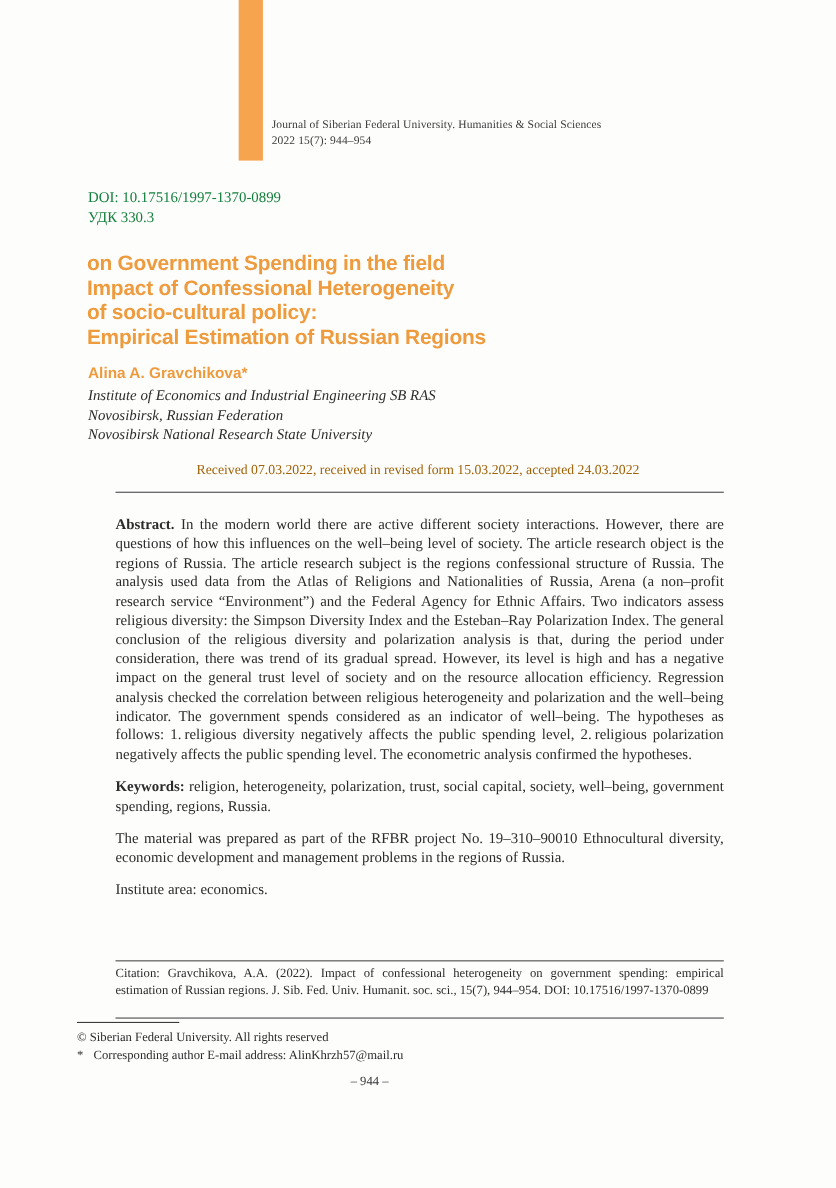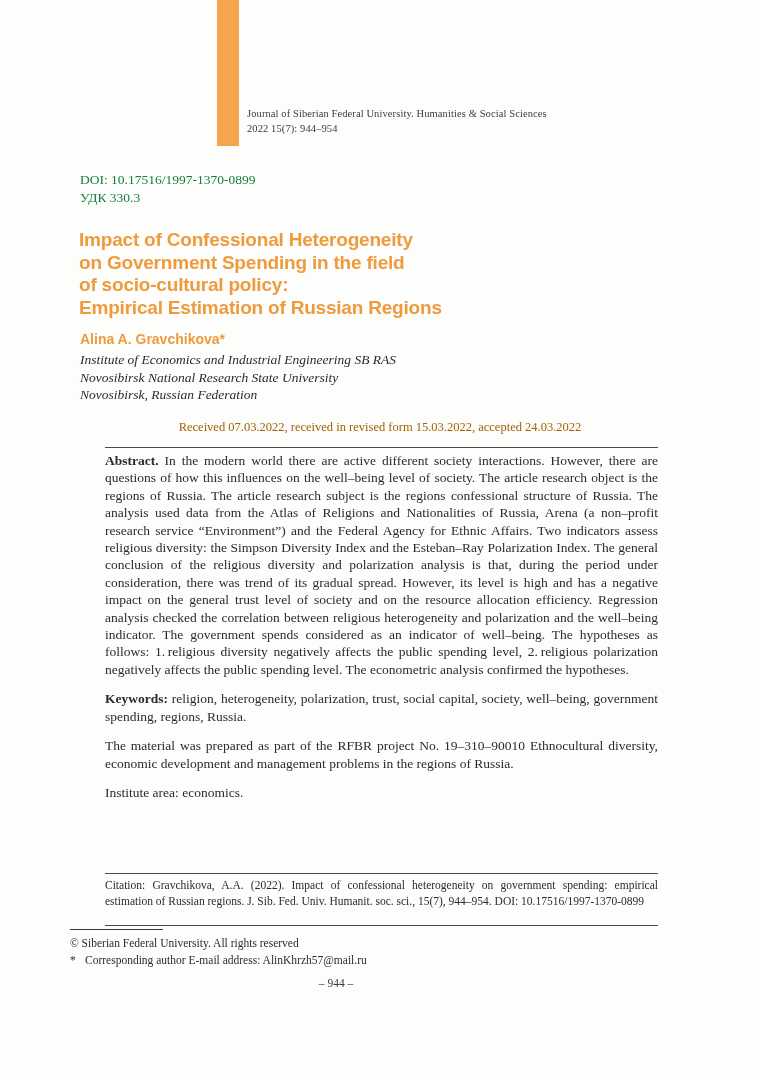--- a/index.html
+++ b/index.html
@@ -86,21 +86,21 @@
     font-size: 12.5px;
     color: #a16207;
   }
   
   .abstract-column {
     position: absolute;
     left: 105px;
     width: 553px;
     top: 447px;
     border-top: 1px solid #4a4a4a;
-    padding-top: 4px;
+    padding-top: 20px;
     font-size: 13.5px;
     line-height: 17.4px;
     text-align: justify;
   }
   .abstract-column p {
     margin: 0 0 12px 0;
   }
   .abstract-column p:last-child {
     margin-bottom: 0;
   }
@@ -161,31 +161,31 @@
     <div>Journal of Siberian Federal University.  Humanities &amp; Social Sciences</div>
     <div>2022 15(7): 944–954</div>
   </div>
 
   <div class="doi-block">
     <div>DOI: 10.17516/1997-1370-0899</div>
     <div>УДК 330.3</div>
   </div>
 
   <div class="article-title" style="color: rgb(238, 155, 62);">
+    <div>on Government Spending in the field</div>
     <div>Impact of Confessional Heterogeneity</div>
-    <div>on Government Spending in the field</div>
     <div>of socio-cultural policy:</div>
     <div>Empirical Estimation of Russian Regions</div>
   </div>
 
   <div class="author-block">
     <div class="author-name" style="color: rgb(238, 155, 62);">Alina A. Gravchikova*</div>
     <div class="affiliation">Institute of Economics and Industrial Engineering SB RAS</div>
+    <div class="affiliation">Novosibirsk, Russian Federation</div>
     <div class="affiliation">Novosibirsk National Research State University</div>
-    <div class="affiliation">Novosibirsk, Russian Federation</div>
   </div>
 
   <div class="received-line">Received 07.03.2022, received in revised form 15.03.2022, accepted 24.03.2022</div>
 
   <div class="abstract-column">
     <p><b class="inline-label">Abstract.</b> <span>In the modern world there are active different society interactions. However, there are questions of how this influences on the well–being level of society. The article research object is the regions of Russia. The article research subject is the regions confessional structure of Russia. The analysis used data from the Atlas of Religions and Nationalities of Russia, Arena (a non–profit research service “Environment”) and the Federal Agency for Ethnic Affairs. Two indicators assess religious diversity: the Simpson Diversity Index and the Esteban–Ray Polarization Index. The general conclusion of the religious diversity and polarization analysis is that, during the period under consideration, there was trend of its gradual spread. However, its level is high and has a negative impact on the general trust level of society and on the resource allocation efficiency. Regression analysis checked the correlation between religious heterogeneity and polarization and the well–being indicator. The government spends considered as an indicator of well–being. The hypotheses as follows: 1. religious diversity negatively affects the public spending level, 2. religious polarization negatively affects the public spending level. The econometric analysis confirmed the hypotheses.</span></p>
     <p><b class="inline-label">Keywords:</b> <span>religion, heterogeneity, polarization, trust, social capital, society, well–being, government spending, regions, Russia.</span></p>
     <p>The material was prepared as part of the RFBR project No. 19–310–90010 Ethnocultural diversity, economic development and management problems in the regions of Russia.</p>
     <p>Institute area: economics.</p>
   </div>

